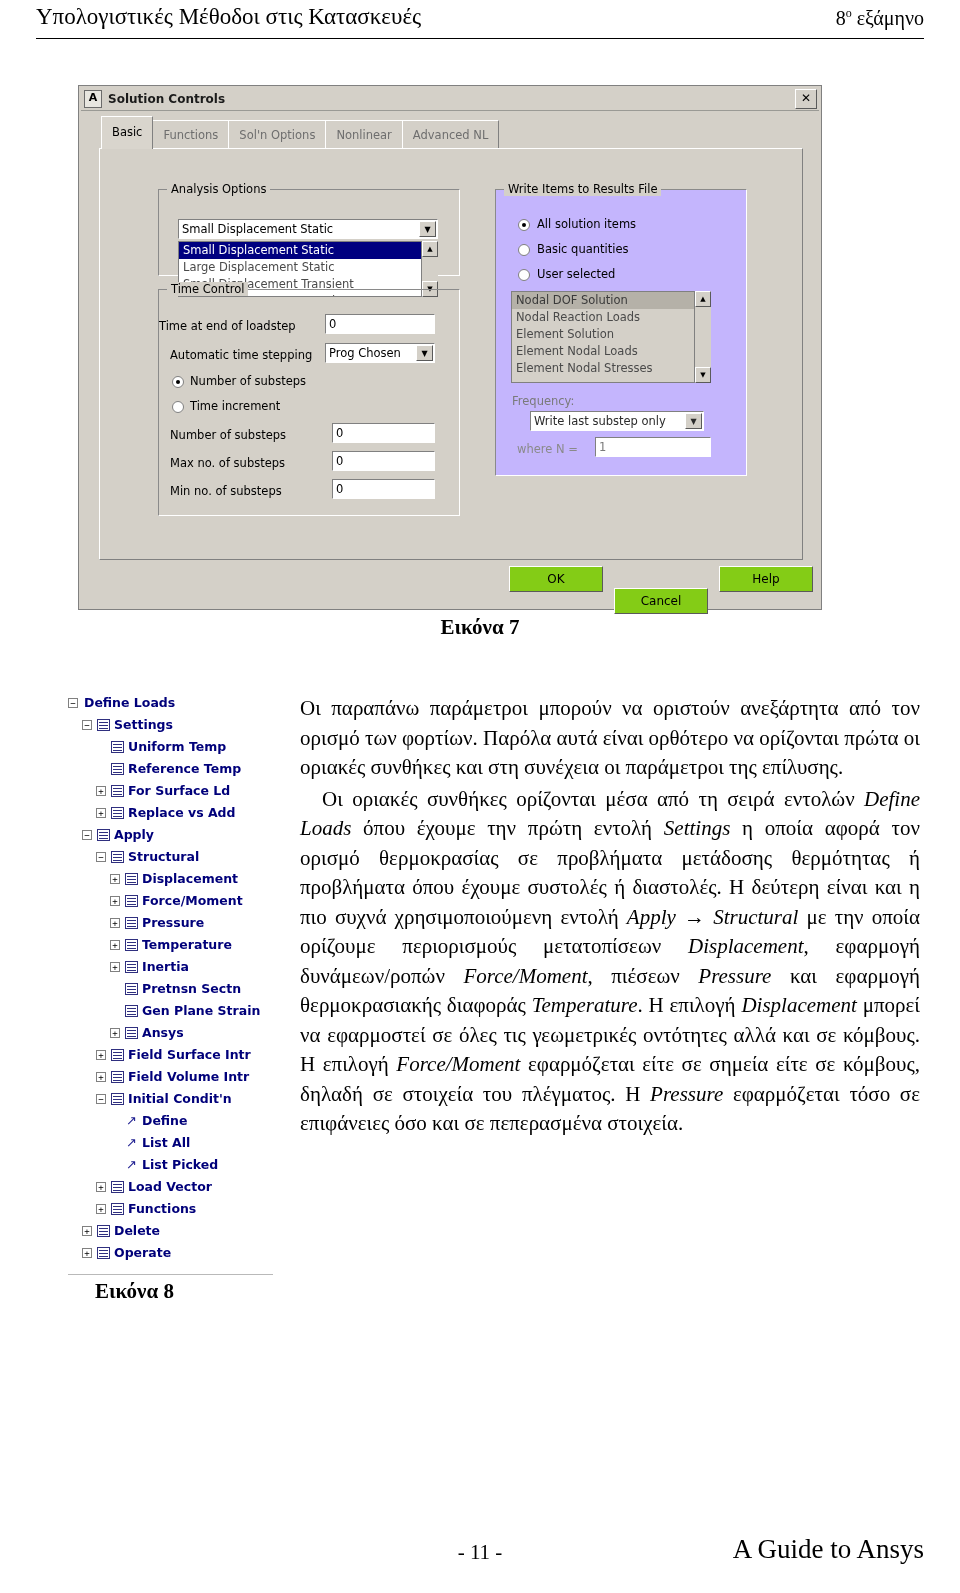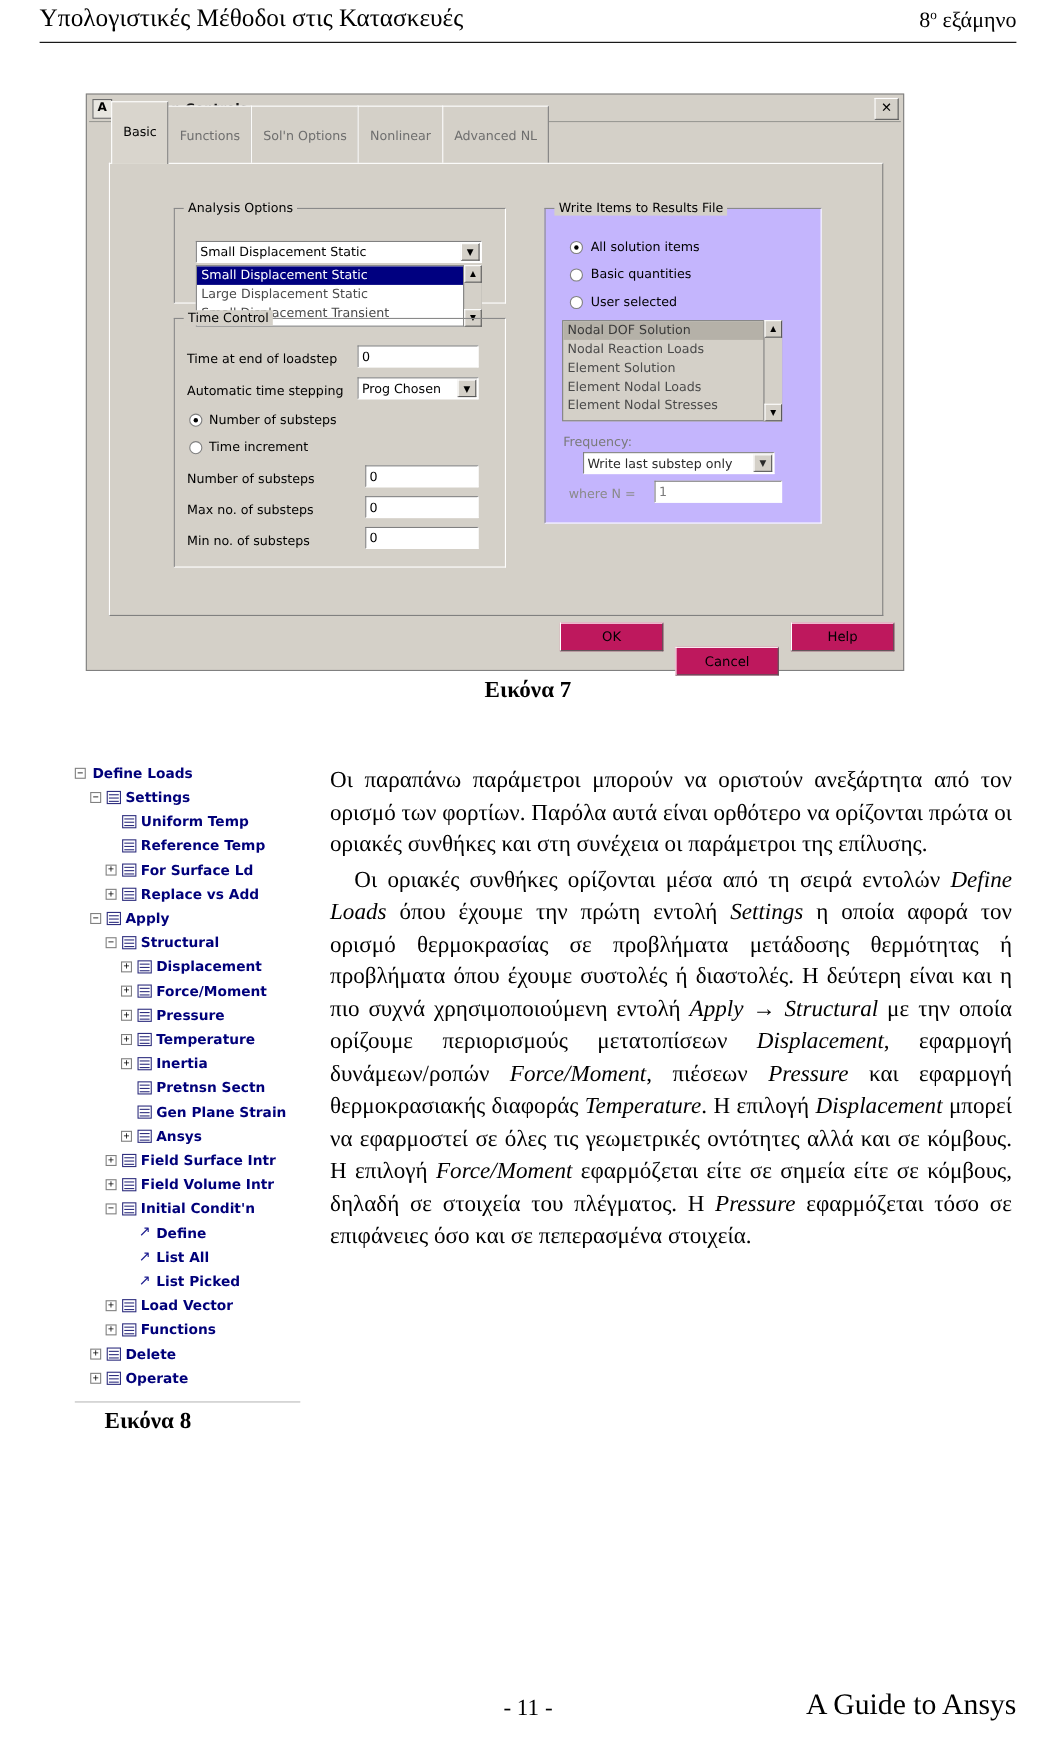--- a/index.html
+++ b/index.html
@@ -114,21 +114,21 @@
   }
   .tabs {
     position: absolute;
     left: 22px; top: 40px;
     height: 23px;
     display: flex;
     align-items: flex-end;
   }
   .tab {
     height: 20px;
-    padding: 16px 10px;
+    padding: 4px 10px;
     line-height: 20px;
     background: #d4d0c8;
     border: 1px solid #ffffff;
     border-right-color: #808080;
     border-bottom: none;
     margin-right: -1px;
     font-size: 11.5px;
     color: #6e6e6e;
   }
   .tab.active {
@@ -253,21 +253,21 @@
   .radio.on::after {
     content: "";
     position: absolute;
     left: 3px; top: 3px;
     width: 4px; height: 4px;
     border-radius: 50%;
     background: #000;
   }
   .btn {
     position: absolute;
-    background: #be185d;
+    background: #84cc16;
     border: 1px solid #ffffff;
     border-right-color: #5a5a5a;
     border-bottom-color: #5a5a5a;
     box-sizing: border-box;
     font-size: 12px;
     text-align: center;
     line-height: 24px;
     height: 26px;
   }
 
@@ -423,21 +423,21 @@
         </div>
         <div class="scrollbar" style="left:321px; top:92px; width:17px; height:56px;">
           <div class="sb-btn" style="top:0;">▲</div>
           <div class="sb-btn" style="bottom:0;">▼</div>
         </div>
 
         <div class="group" style="left:58px; top:140px; width:300px; height:225px;">
           <div class="group-title">Time Control</div>
         </div>
 
-        <div class="lbl" style="left:70px; top:170px;">Time at end of loadstep</div>
+        <div class="lbl" style="left:59px; top:170px;">Time at end of loadstep</div>
         <div class="field" style="left:225px; top:165px; width:110px; height:20px;">0</div>
 
         <div class="lbl" style="left:70px; top:199px;">Automatic time stepping</div>
         <div class="combo" style="left:225px; top:194px; width:110px; height:20px;">
           <span>Prog Chosen</span>
           <span class="arrow">▼</span>
         </div>
 
         <div class="radio on" style="left:72px; top:227px;"></div>
         <div class="lbl" style="left:90px; top:225px;">Number of substeps</div>

